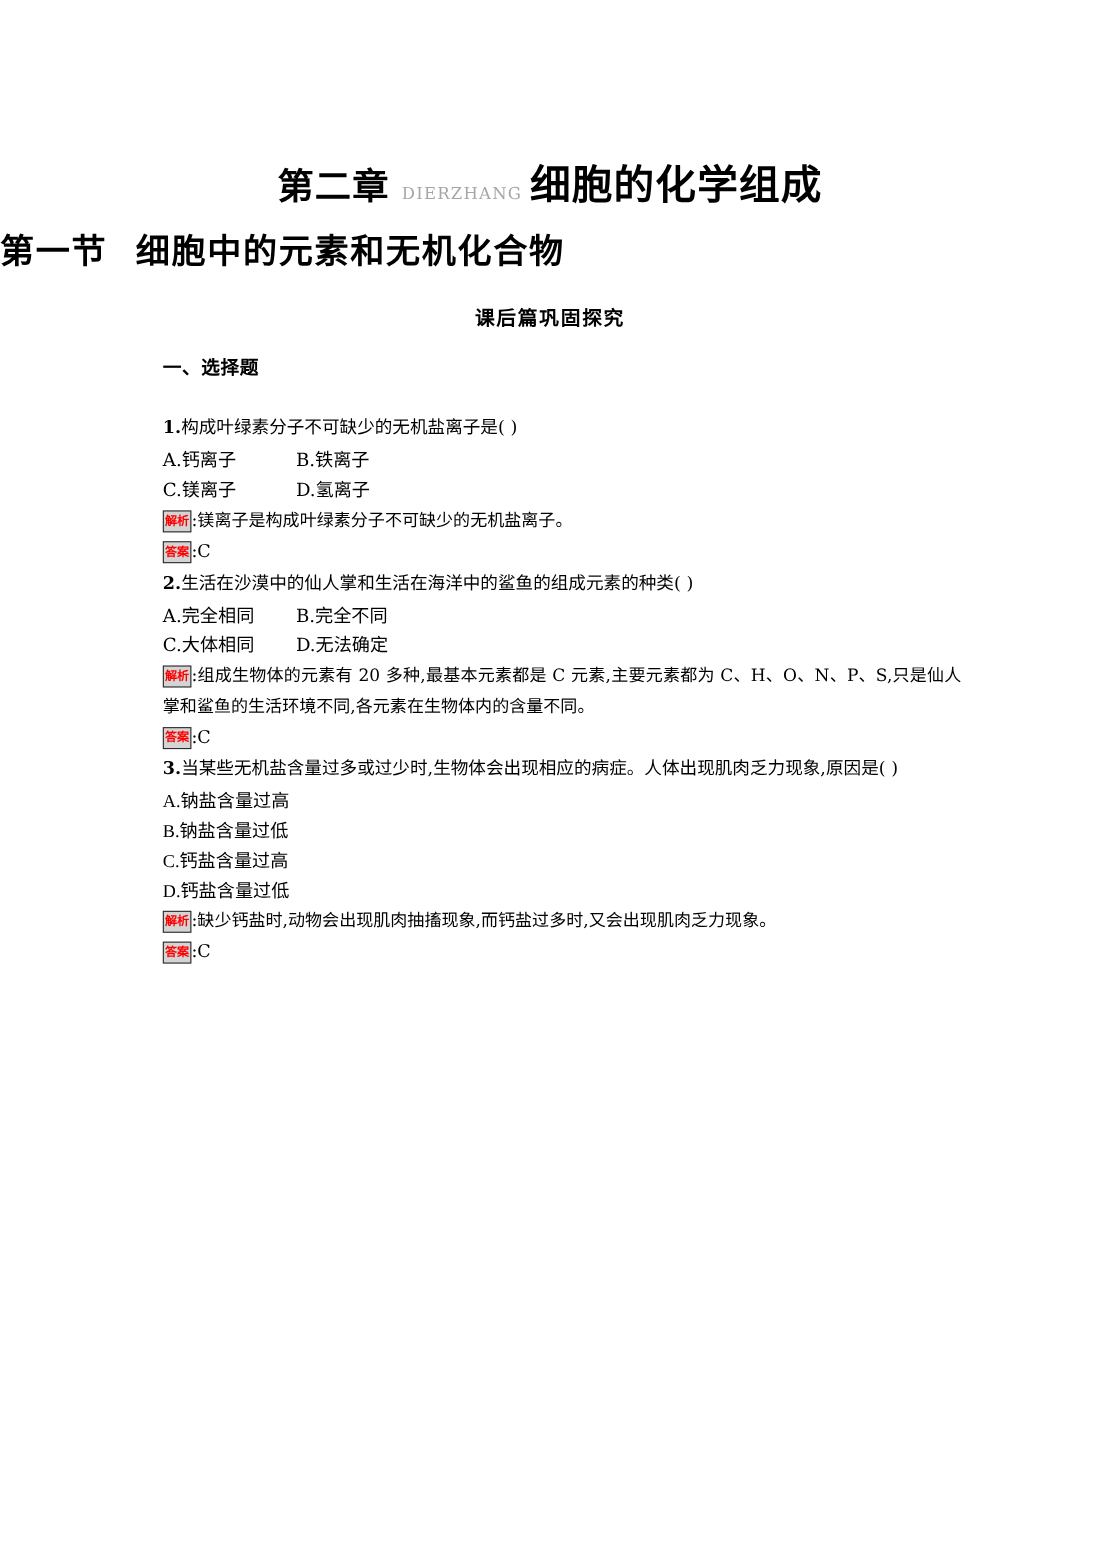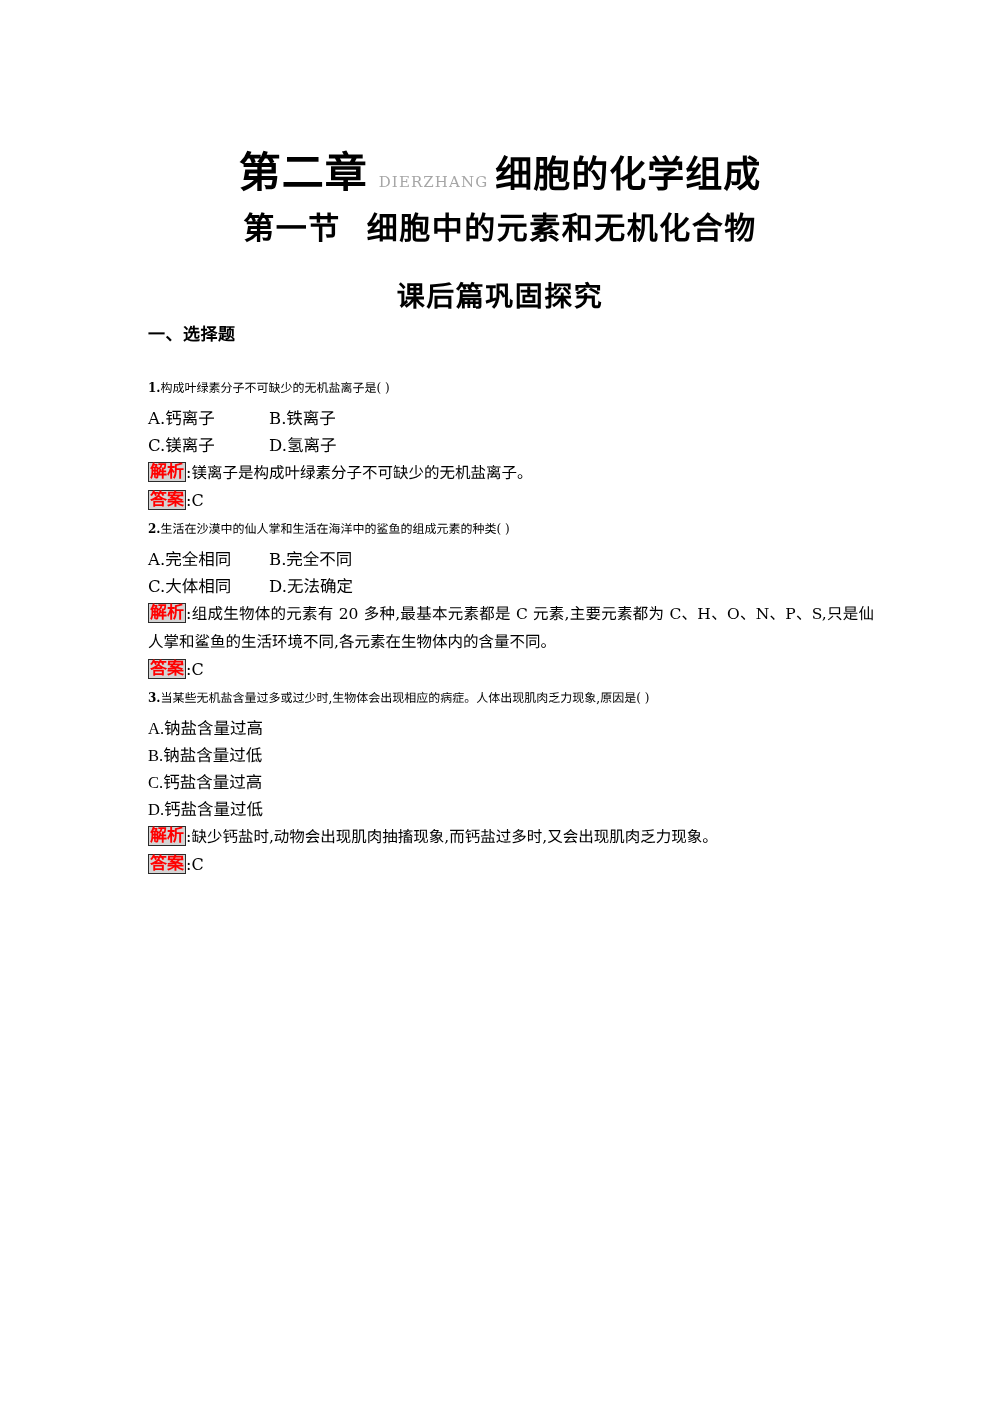--- a/index.html
+++ b/index.html
@@ -27,21 +27,21 @@
   
   .chapter-title {
     position: absolute;
     left: 0; top: 138px;
     width: 1000px;
     text-align: center;
     white-space: nowrap;
   }
   .chapter-num {
     font-family: "DejaVu Sans", "Liberation Sans", sans-serif;
-    font-size: 42px;
+    font-size: 33px;
     font-weight: bold;
     letter-spacing: 1px;
     vertical-align: baseline;
   }
   .chapter-pinyin {
     font-family: "DejaVu Serif", "Liberation Serif", serif;
     font-size: 15px;
     font-weight: normal;
     color: #a6a6a6;
     letter-spacing: 1.1px;
@@ -55,38 +55,38 @@
     font-weight: bold;
     letter-spacing: 1px;
     vertical-align: baseline;
   }
 
   
   .section-title {
     position: absolute;
     left: 0; top: 203px;
     width: 1000px;
+    text-align: left;
+    white-space: nowrap;
+    font-family: "DejaVu Sans", "Liberation Sans", sans-serif;
+    font-size: 31px;
+    font-weight: bold;
+    letter-spacing: 1.5px;
+  }
+  .section-title .sec-gap { display: inline-block; width: 26px; }
+
+  
+  .banner {
+    position: absolute;
+    left: 0; top: 274px;
+    width: 1000px;
     text-align: center;
     white-space: nowrap;
     font-family: "DejaVu Sans", "Liberation Sans", sans-serif;
-    font-size: 31px;
-    font-weight: bold;
-    letter-spacing: 1.5px;
-  }
-  .section-title .sec-gap { display: inline-block; width: 26px; }
-
-  
-  .banner {
-    position: absolute;
-    left: 0; top: 274px;
-    width: 1000px;
-    text-align: center;
-    white-space: nowrap;
-    font-family: "DejaVu Sans", "Liberation Sans", sans-serif;
-    font-size: 28px;
+    font-size: 18px;
     font-weight: bold;
     letter-spacing: 1.5px;
   }
 
   
   .content {
     position: absolute;
     left: 148px;
     top: 320px;
     width: 726px;
@@ -97,21 +97,21 @@
     font-weight: bold;
     letter-spacing: 0.5px;
     margin: 0 0 30px 0;
     white-space: nowrap;
   }
 
   .question {
     margin-bottom: 2px;
   }
   .q-stem {
-    font-size: 12px;
+    font-size: 16px;
     line-height: 27px;
     text-align: justify;
   }
   .q-num {
     font-weight: bold;
   }
   .q-options {
     margin-top: 3px;
   }
   .opt-row {
@@ -132,21 +132,21 @@
     font-size: 16px;
     line-height: 27px;
     text-align: justify;
   }
   .tag {
     display: inline-block;
     background: #d4d4d4;
     border: 1px solid #2b2b2b;
     color: #ff0000;
     font-family: "DejaVu Sans", "Liberation Sans", sans-serif;
-    font-size: 17px;
+    font-size: 11px;
     font-weight: bold;
     line-height: 17px;
     padding: 0px 1px 1px 1px;
     letter-spacing: 0px;
     vertical-align: 1px;
     margin-right: 0px;
   }
   .tag-colon {
     color: #000000;
     font-size: 16px;

